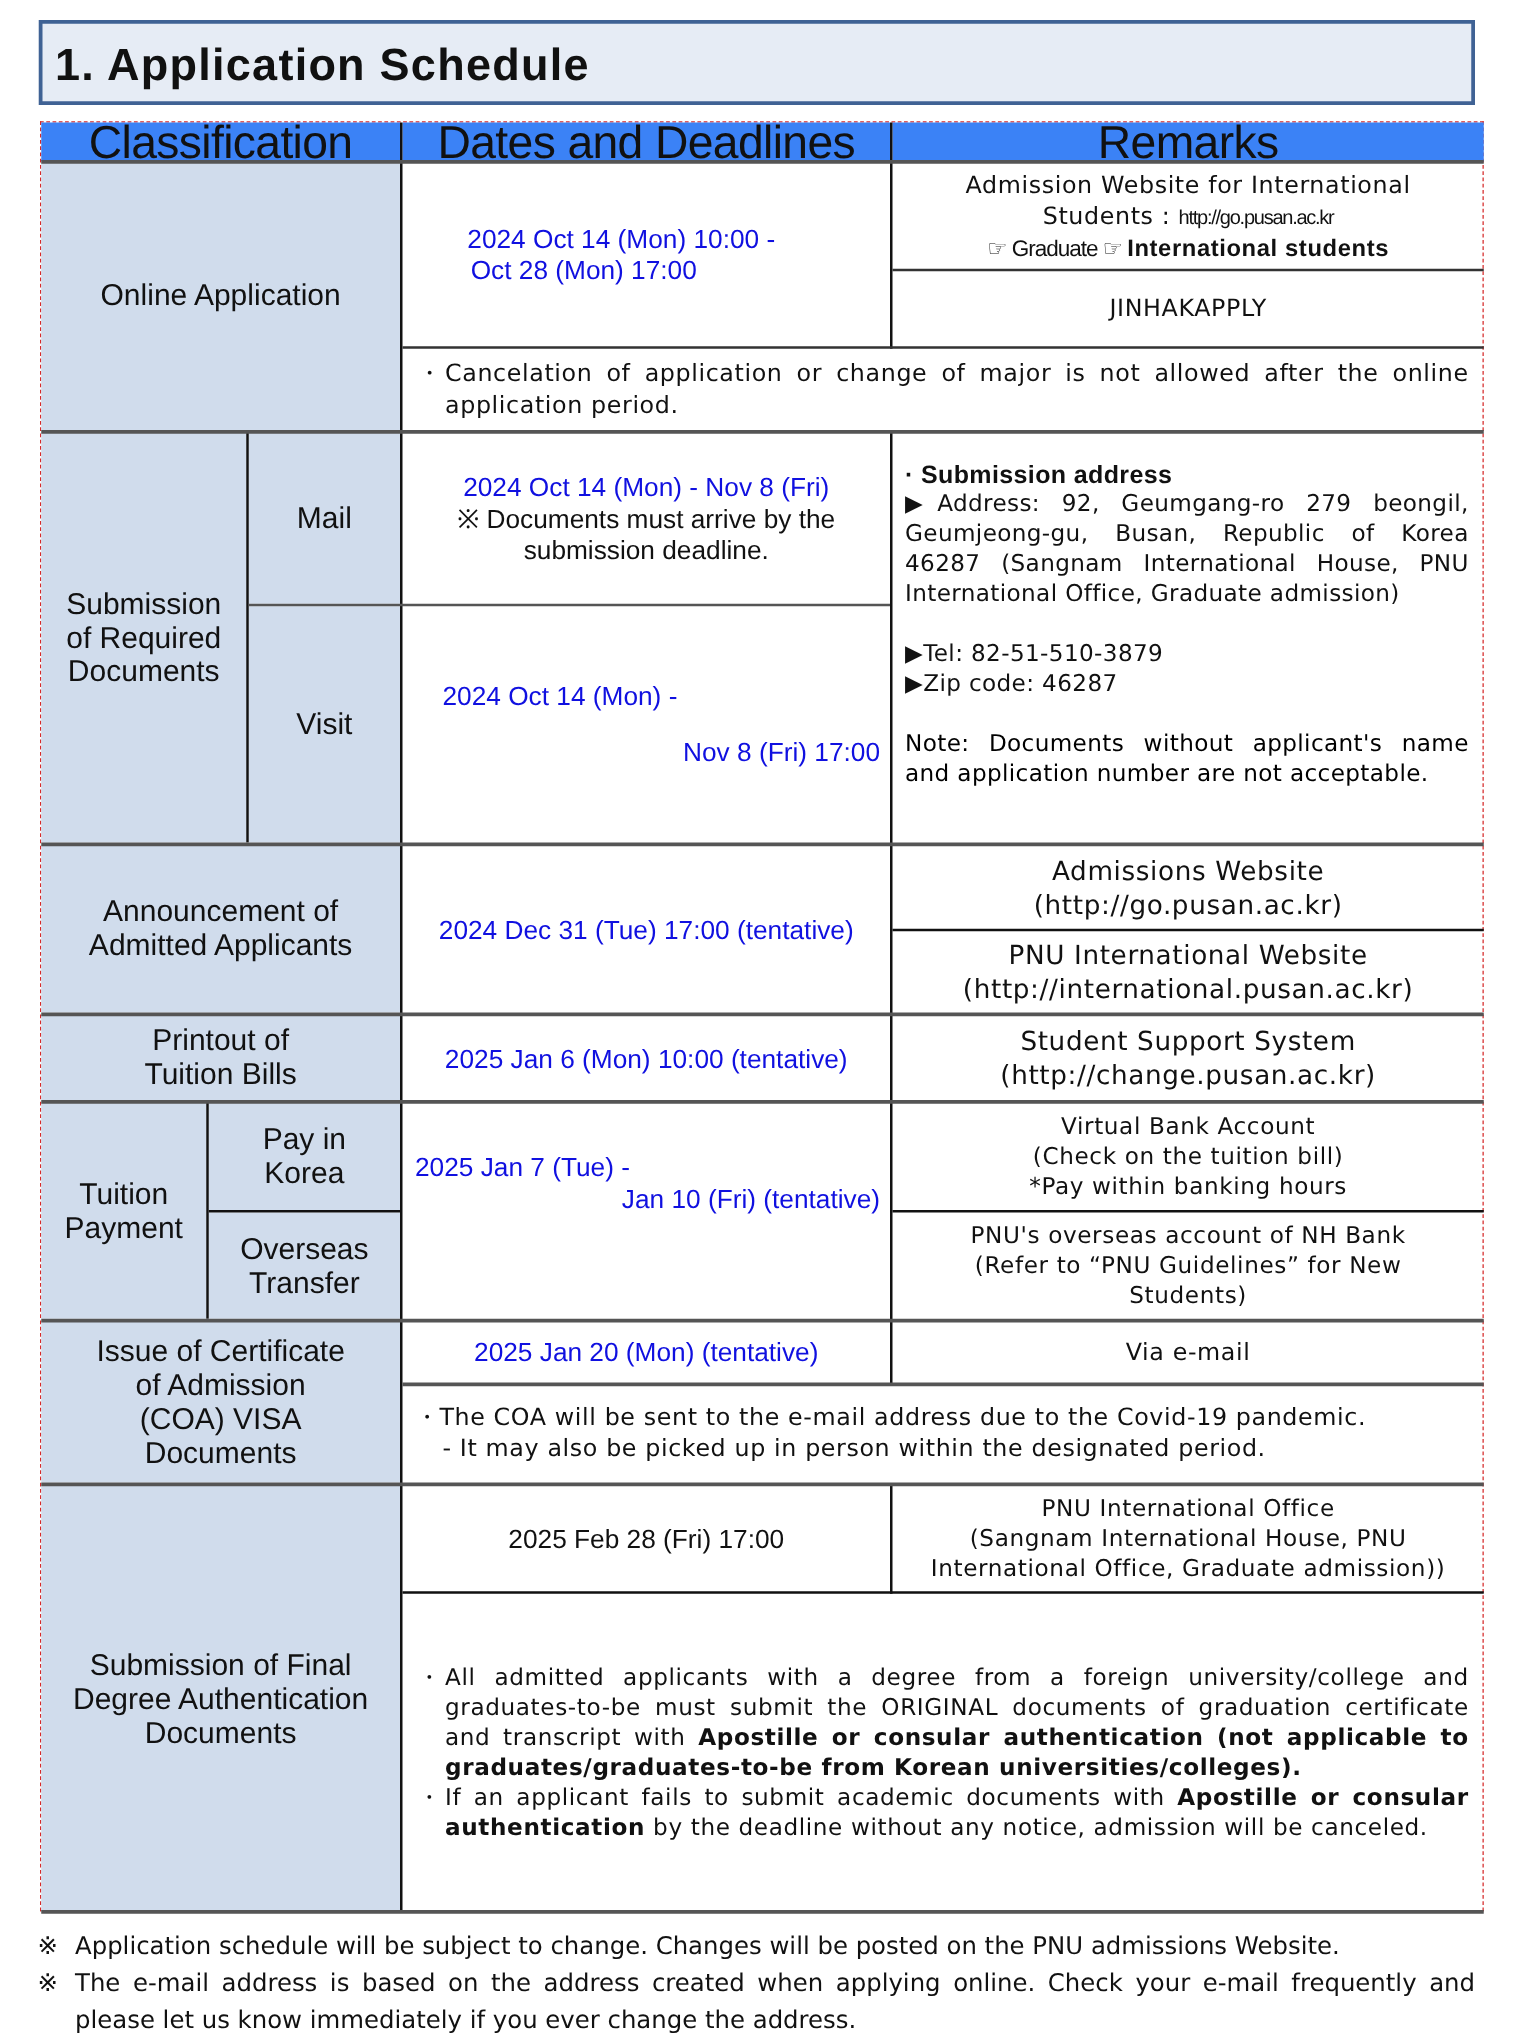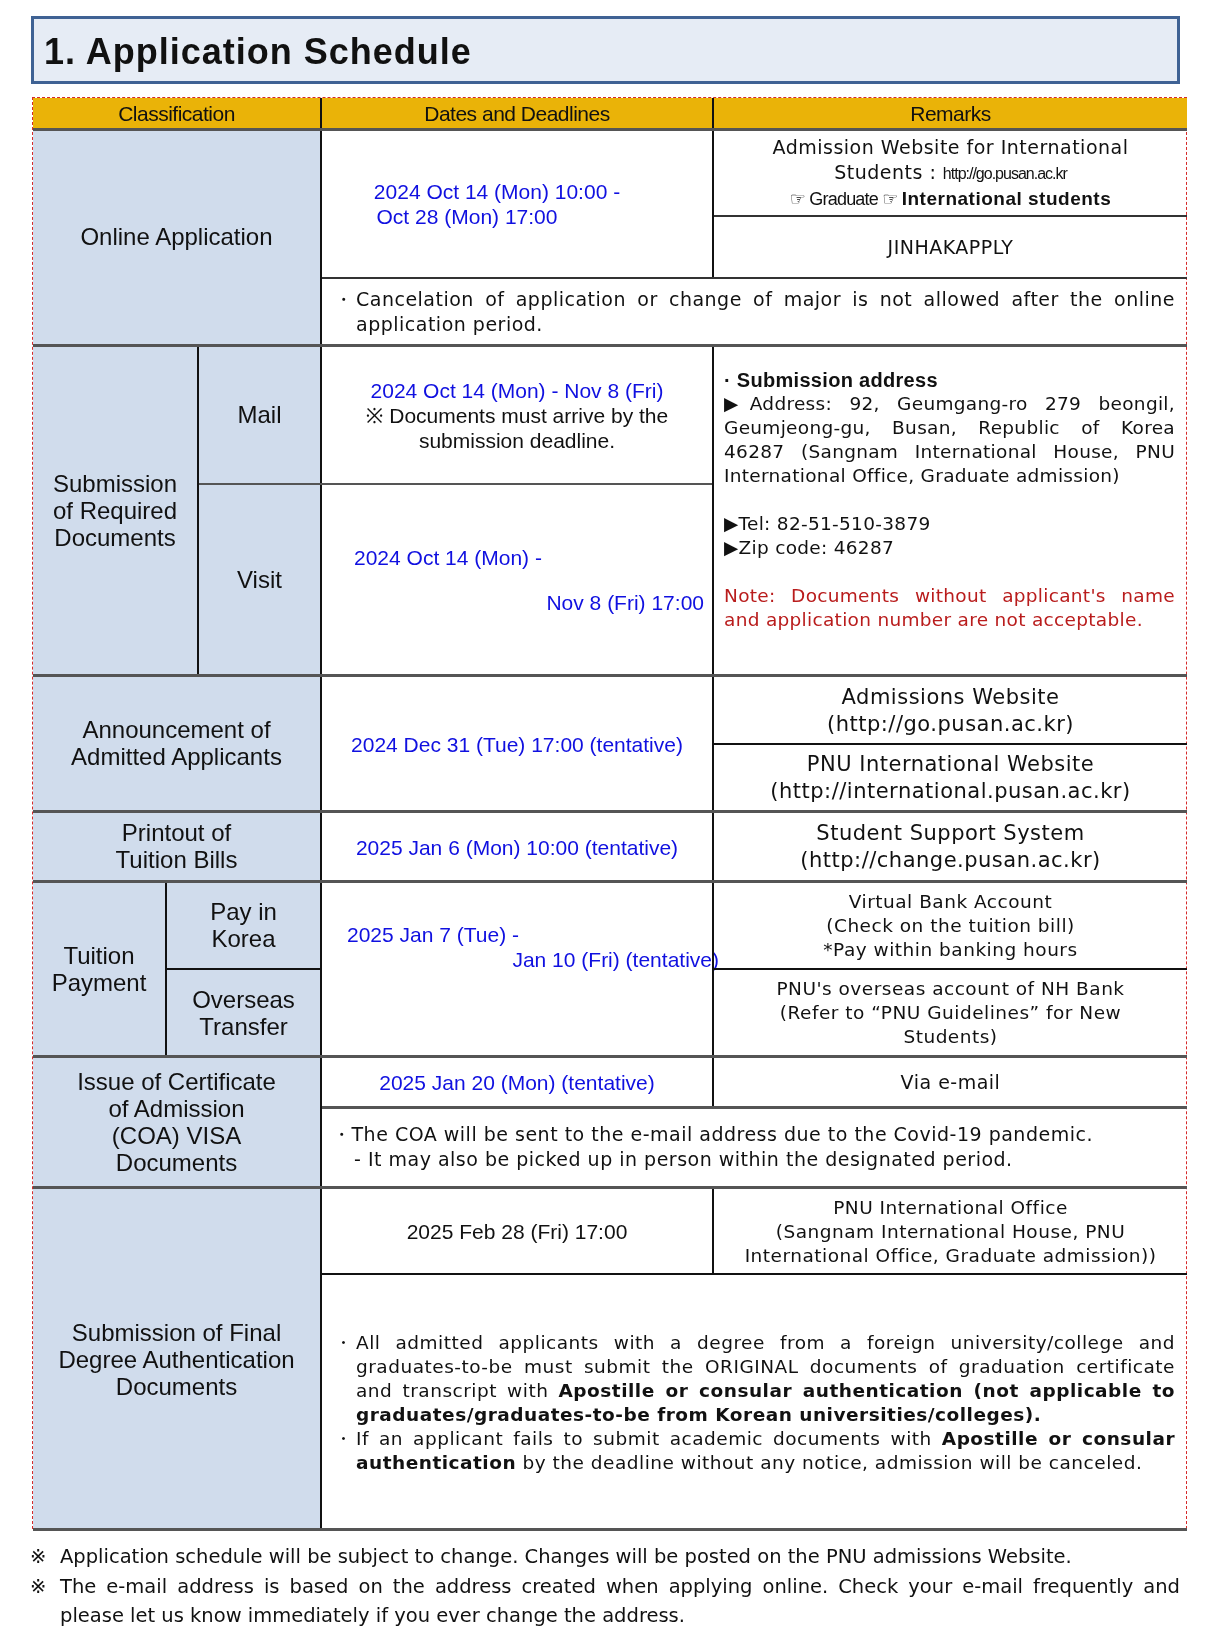--- a/index.html
+++ b/index.html
@@ -11,28 +11,28 @@
     background: #e6ecf5; border: 3px solid #3f6294;
   }
   .title-box .t1 { position: absolute; left: 10px; top: 12px; font-family: "Liberation Sans", sans-serif; font-weight: bold; font-size: 36px; letter-spacing: 1px; color: #111; }
   .title-box .t2 { position: absolute; right: 72px; top: 26px; font-family: "Liberation Sans", sans-serif; font-weight: bold; font-size: 22px; letter-spacing: 2px; color: #111; }
 
   .table-wrap {
     position: absolute; left: 32px; top: 97px; width: 1155px; height: 1432px;
     border: 1px dashed #d62a2a;
   }
   .cell { position: absolute; display: flex; flex-direction: column; justify-content: center; text-align: center; }
-  .hdr { background: #eab308; font-family: "Liberation Sans", sans-serif; font-size: 21px; letter-spacing: -0.5px; color: #111; }
+  .hdr { background: #3b82f6; font-family: "Liberation Sans", sans-serif; font-size: 37px; letter-spacing: -0.5px; color: #111; }
   .cls { background: #d0dcec; font-family: "Liberation Sans", sans-serif; font-size: 24px; line-height: 27px; color: #111; }
   .date { font-family: "Liberation Sans", sans-serif; font-size: 21px; line-height: 25px; color: #1010e0; }
   .rem { font-family: "DejaVu Sans", sans-serif; font-size: 19px; line-height: 25px; color: #111; letter-spacing: 0.5px; }
   .note { font-family: "DejaVu Sans", sans-serif; font-size: 19px; line-height: 25px; color: #111; text-align: justify; padding: 0 12px 0 12px; letter-spacing: 0.5px; }
   .line { position: absolute; background: #111; }
   .hline { position: absolute; background: #555; height: 3px; }
-  .blue { color: #b91c1c; }
+  .blue { color: #000000; }
   .b { font-weight: bold; }
   .bullet-row { display: flex; }
   .bullet-row .bul { width: 22px; flex: 0 0 22px; }
   .footer { position: absolute; left: 30px; width: 1150px; font-family: "DejaVu Sans", sans-serif; font-size: 19.5px; line-height: 29px; color: #111; display: flex; text-align: justify; }
   .footer .mark { width: 30px; flex: 0 0 30px; }
 </style>
 </head>
 <body>
 
 <div class="title-box">
@@ -122,21 +122,21 @@
 
   <div class="cell cls" style="left:0;top:784px;width:132px;height:173px;">
     <span style="padding:0 14px;">Tuition Payment</span>
   </div>
   <div class="cell cls" style="left:134px;top:784px;width:153px;height:86px;">
     <span style="padding:0 30px;">Pay in Korea</span>
   </div>
   <div class="cell cls" style="left:134px;top:872px;width:153px;height:85px;">
     <span style="padding:0 20px;">Overseas Transfer</span>
   </div>
-  <div class="cell date" style="left:304px;top:786px;width:390px;height:125px;text-align:left;padding:0 8px 0 10px;">
+  <div class="cell date" style="left:289px;top:786px;width:390px;height:125px;text-align:left;padding:0 8px 0 10px;">
     <span>2025 Jan 7 (Tue) -</span>
     <span style="text-align:right;">Jan 10 (Fri) (tentative)</span>
   </div>
   <div class="cell rem" style="left:681px;top:786px;width:473px;height:84px;font-size:18.5px;line-height:24px;">
     <span>Virtual Bank Account</span>
     <span>(Check on the tuition bill)</span>
     <span>*Pay within banking hours</span>
   </div>
   <div class="cell rem" style="left:681px;top:872px;width:473px;height:85px;font-size:18.5px;line-height:24px;padding:0 30px;">
     <span>PNU's overseas account of NH Bank (Refer to “PNU Guidelines” for New Students)</span>

